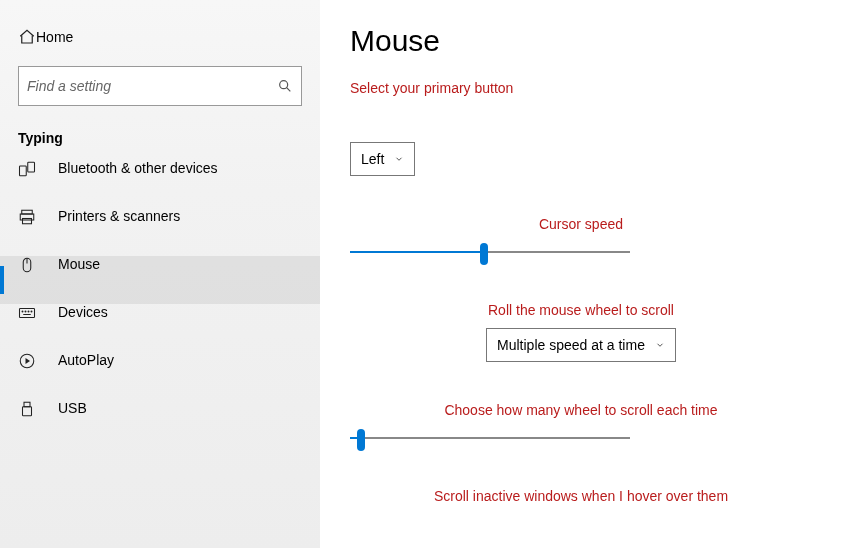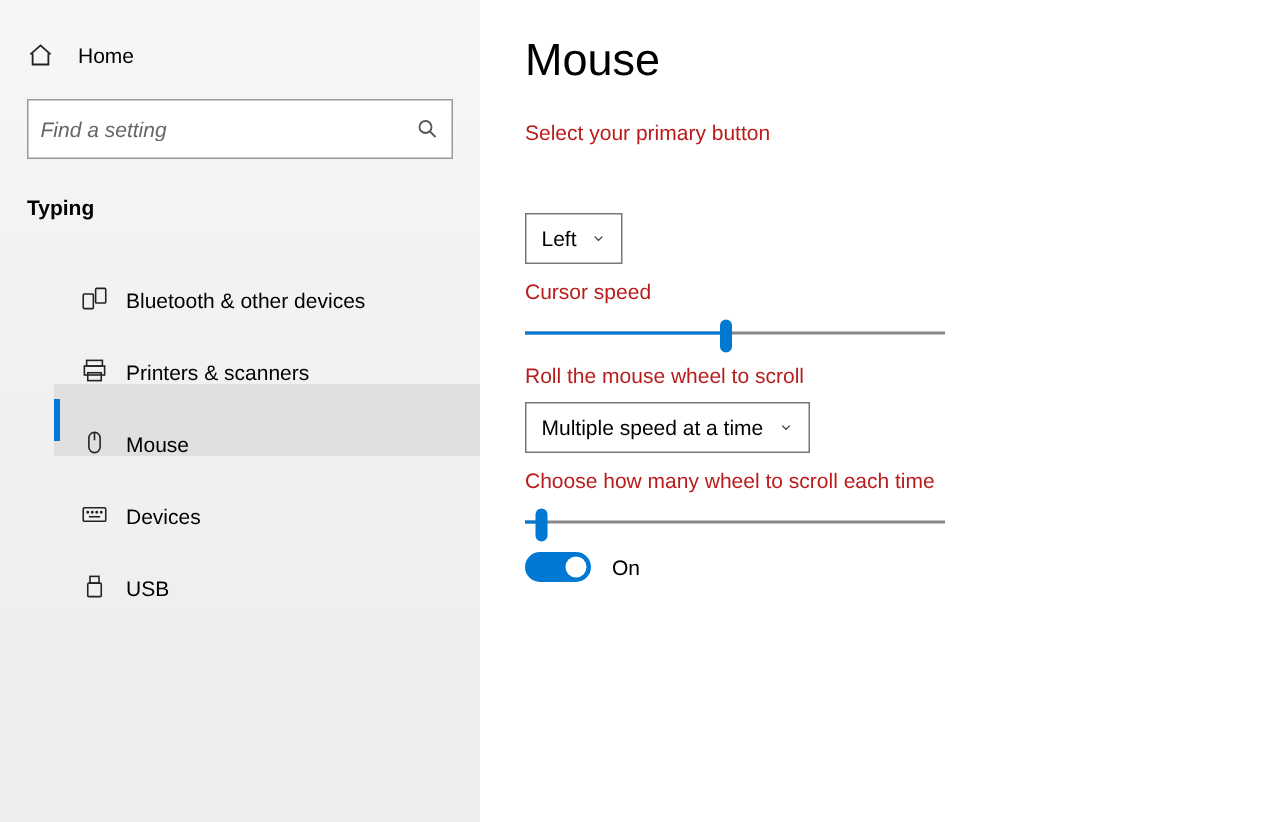--- a/index.html
+++ b/index.html
@@ -20,21 +20,20 @@
       height: 100%;
       background: linear-gradient(to bottom, #f7f7f7 0%, #f2f2f2 35%, #ededed 100%);
       padding-top: 28px;
       display: flex;
       flex-direction: column;
     }
     .home-row {
       display: flex;
       align-items: center;
       padding: 0 18px 20px 18px;
-      gap: 16px;
       cursor: pointer;
     }
     .home-row .icon-slot {
       width: 18px;
       height: 18px;
       display: flex;
       align-items: center;
       justify-content: center;
     }
     .home-row span.label {
@@ -72,27 +71,26 @@
       color: #555;
     }
     .section-title {
       font-size: 14px;
       font-weight: 600;
       color: #000;
       padding: 0 18px 14px 18px;
     }
     .nav-item {
       display: flex;
-      align-items: flex-end;
+      align-items: flex-start;
       height: 48px;
       padding: 0 18px;
-      gap: 12px;
+      gap: 22px;
       cursor: pointer;
       position: relative;
-      margin-left: 36px;
     }
     .nav-item.selected {
       background: rgba(0,0,0,0.07);
     }
     .nav-item.selected::before {
       content: "";
       position: absolute;
       left: 0;
       top: 10px;
       bottom: 10px;
@@ -176,21 +174,22 @@
       position: absolute;
       top: 1px;
       width: 8px;
       height: 22px;
       background: #0078d4;
       border-radius: 4px;
       transform: translateX(-50%);
     }
 
     .section-gap {
-      margin-top: 10px;
+      margin-top: 40px;
+      text-align: center;
     }
 
     .toggle-row {
       display: flex;
       align-items: center;
       gap: 14px;
       margin-top: 10px;
     }
     .toggle {
       width: 44px;
@@ -283,20 +282,29 @@
         <circle cx="10" cy="10" r="0.6" fill="#222"></circle>
         <circle cx="14" cy="10" r="0.6" fill="#222"></circle>
         <circle cx="18" cy="10" r="0.6" fill="#222"></circle>
         <line x1="7" y1="14" x2="17" y2="14"></line>
       </svg>
     </span>
     <span class="label">Devices</span>
   </div>
 
 
+  <div class="nav-item">
+    <span class="icon-slot">
+      <svg width="18" height="18" viewBox="0 0 24 24" fill="none" stroke="#222" stroke-width="1.4">
+        <circle cx="12" cy="12" r="9"></circle>
+        <path d="M10 8 L16 12 L10 16 Z" fill="#222" stroke="none"></path>
+      </svg>
+    </span>
+    <span class="label">AutoPlay</span>
+  </div>
 
   <div class="nav-item">
     <span class="icon-slot">
       <svg width="18" height="18" viewBox="0 0 24 24" fill="none" stroke="#222" stroke-width="1.4">
         <rect x="8" y="3" width="8" height="6"></rect>
         <rect x="6" y="9" width="12" height="12" rx="1"></rect>
       </svg>
     </span>
     <span class="label">USB</span>
   </div>
@@ -345,20 +353,15 @@
     <div class="slider-wrap">
       <div class="slider">
         <div class="track"></div>
         <div class="track-fill" id="lines-fill" style="width: 4%;"></div>
         <div class="thumb" id="lines-thumb" style="left: 4%;"></div>
       </div>
     </div>
   </div>
 
   <div class="section-gap">
-    <div class="toggle-row">
-      <div class="toggle">
-        <div class="knob"></div>
-      </div>
-      <span class="toggle-label">On</span>
-    </div>
+    <div class="setting-label">Scroll inactive windows when I hover over them</div>
   </div>
 </div>
 
 </body></html>

